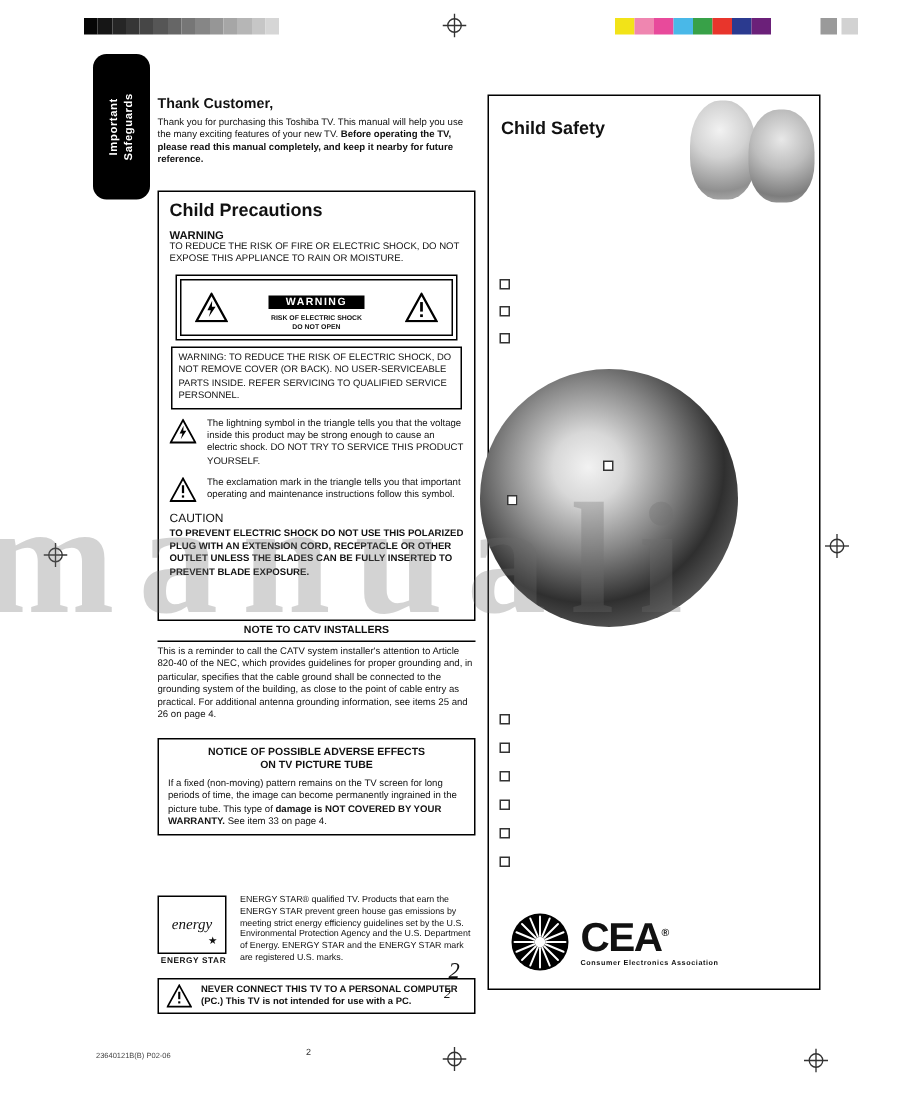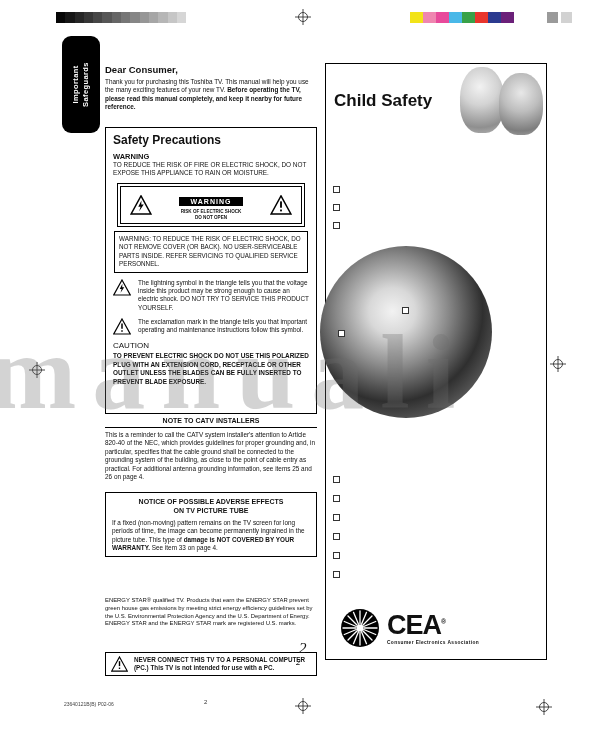--- a/index.html
+++ b/index.html
@@ -83,21 +83,21 @@
   .pc-text { font-size:6.3px; font-weight:bold; line-height:1.3; }
 
   .page-num-big { position:absolute; left:299px; top:640px; font-size:15px; font-style:italic;
                   font-family:"Liberation Serif", serif; }
   .page-num-small { position:absolute; left:296px; top:657px; font-size:9px; font-style:italic;
                   font-family:"Liberation Serif", serif; }
 
   
   .child-panel { position:absolute; left:325px; top:63px; width:222px; height:597px;
                  border:1px solid #000; box-sizing:border-box; }
-  .child-title { position:absolute; left:8px; top:27px; font-size:17px; font-weight:bold; }
+  .child-title { position:absolute; left:8px; top:14px; font-size:12px; font-weight:bold; }
   .babies { position:absolute; right:3px; top:3px; display:flex; }
   .baby { border-radius:46% 46% 42% 42%; }
   .baby-1 { width:44px; height:66px;
     background:radial-gradient(circle at 45% 30%, #f2f2f2 0%, #d3d3d3 35%, #8f8f8f 78%, #b9b9b9 100%); }
   .baby-2 { width:44px; height:62px; margin-left:-5px; margin-top:6px;
     background:radial-gradient(circle at 50% 32%, #e8e8e8 0%, #bdbdbd 40%, #7d7d7d 80%, #a8a8a8 100%); }
 
   .check-row { display:flex; align-items:flex-start; gap:5px; margin-bottom:11px; }
   .checkbox { width:7px; height:7px; border:1px solid #333; background:#fff; flex:0 0 auto; box-sizing:border-box; }
   .t-lines { flex:1; padding-top:1px; }
@@ -190,26 +190,26 @@
     </svg>
 
   <div class="side-tab">
     <div class="side-tab-inner">
       <span>Important</span>
       <span>Safeguards</span>
     </div>
   </div>
 
   <div class="dear">
-    <h2>Dear Consumer,</h2>
+    <h2>Thank Customer,</h2>
     <p><span>Thank you for purchasing this Toshiba TV. This manual will help you use the many exciting features of your new TV. </span><b>Before operating the TV, please read this manual completely, and keep it nearby for future reference.</b></p>
   </div>
 
   <div class="safety-box">
-    <div class="safety-title">Safety Precautions</div>
+    <div class="safety-title">Child Precautions</div>
     <div class="w-head">WARNING</div>
     <div class="small-text">TO REDUCE THE RISK OF FIRE OR ELECTRIC SHOCK, DO NOT EXPOSE THIS APPLIANCE TO RAIN OR MOISTURE.</div>
 
     <div class="hazard-outer">
       <div class="hazard-inner">
         <span class="tri-icon">
           <svg width="22" height="20" viewBox="0 0 24 22">
               <path d="M12 1 L23 21 L1 21 Z" fill="none" stroke="#000" stroke-width="1.6"></path>
               <path d="M12.5 6 L9 13 L11.5 13 L10 18 L15 10.5 L12.3 10.5 Z" fill="#000"></path>
             </svg>
@@ -261,20 +261,27 @@
 
   <div class="notice-box">
     <div class="notice-title">
       <div>NOTICE OF POSSIBLE ADVERSE EFFECTS</div>
       <div>ON TV PICTURE TUBE</div>
     </div>
     <div class="notice-body"><span>If a fixed (non-moving) pattern remains on the TV screen for long periods of time, the image can become permanently ingrained in the picture tube. This type of </span><b>damage is NOT COVERED BY YOUR WARRANTY.</b><span> See item 33 on page 4.</span></div>
   </div>
 
   <div class="energy-row">
+    <div class="es-col">
+      <div class="es-logo">
+        <span class="es-word">energy</span>
+        <span class="es-star">★</span>
+      </div>
+      <div class="es-caption">ENERGY STAR</div>
+    </div>
     <div class="energy-text">ENERGY STAR® qualified TV. Products that earn the ENERGY STAR prevent green house gas emissions by meeting strict energy efficiency guidelines set by the U.S. Environmental Protection Agency and the U.S. Department of Energy. ENERGY STAR and the ENERGY STAR mark are registered U.S. marks.</div>
   </div>
 
   <div class="pc-box">
     <span class="tri-icon">
       <svg width="17" height="16" viewBox="0 0 24 22">
           <path d="M12 1 L23 21 L1 21 Z" fill="none" stroke="#000" stroke-width="1.6"></path>
           <rect x="11" y="7" width="2" height="7" fill="#000"></rect>
           <rect x="11" y="16" width="2" height="2" fill="#000"></rect>
         </svg>

